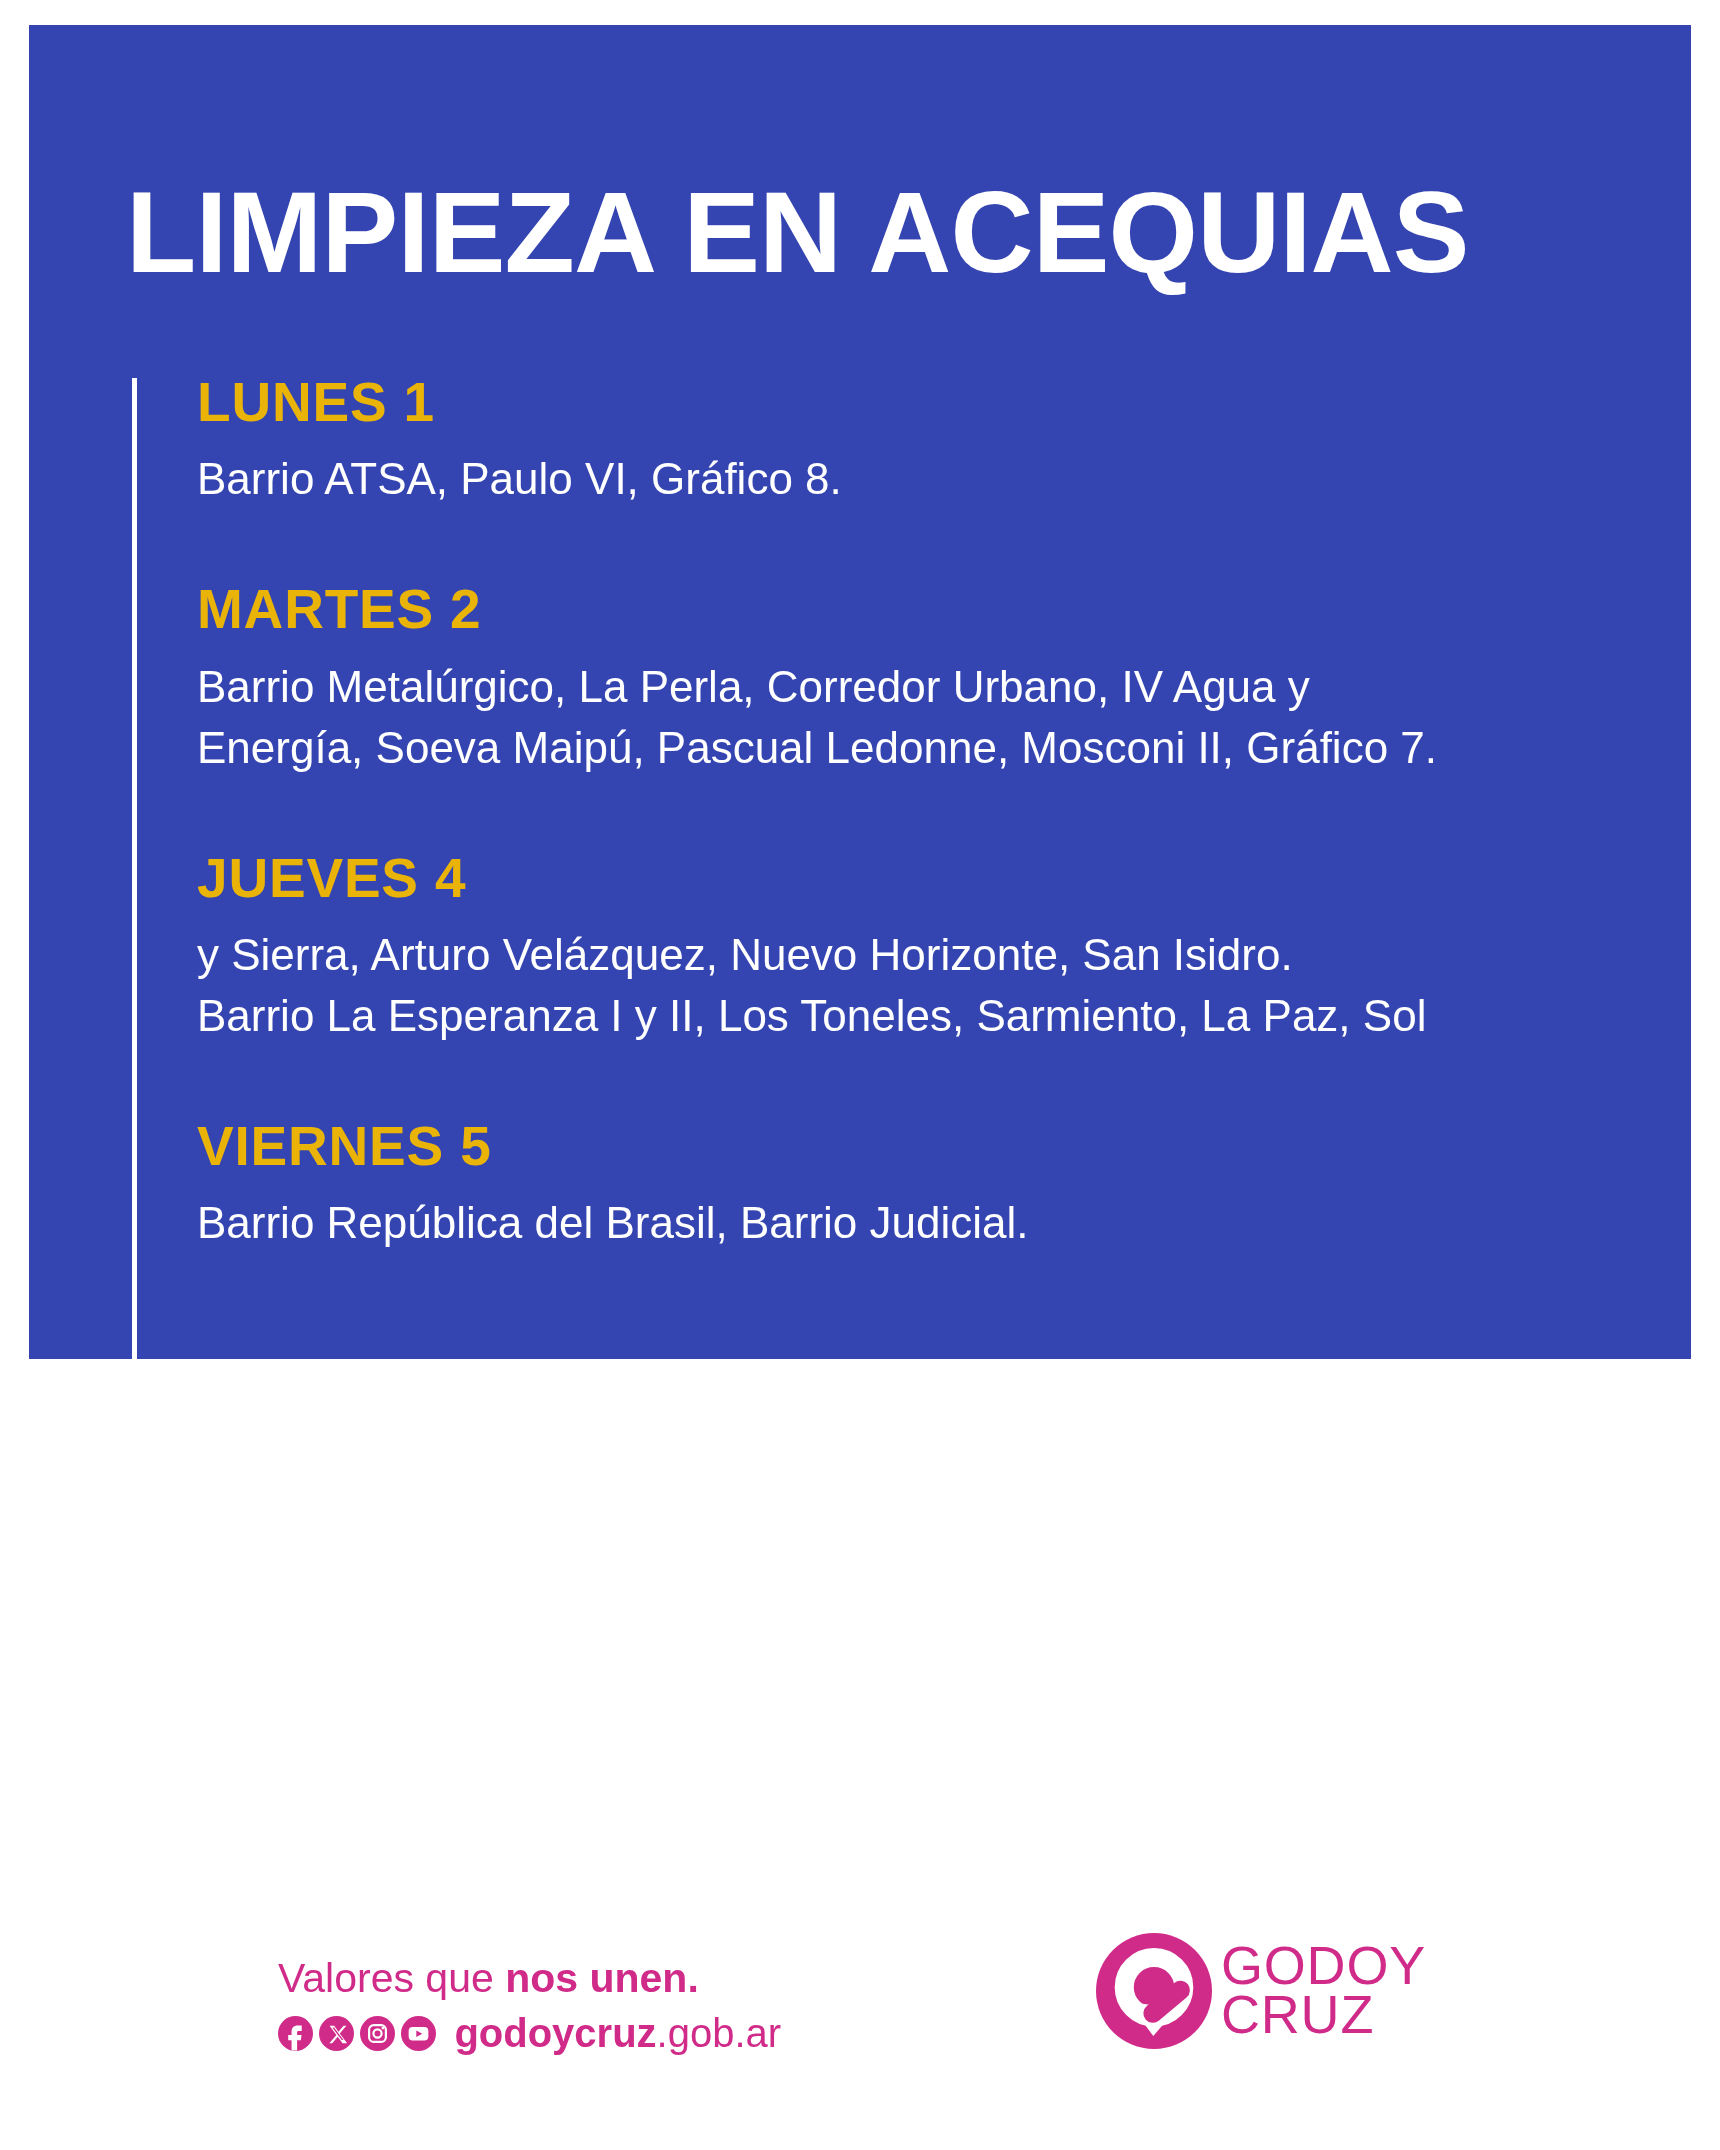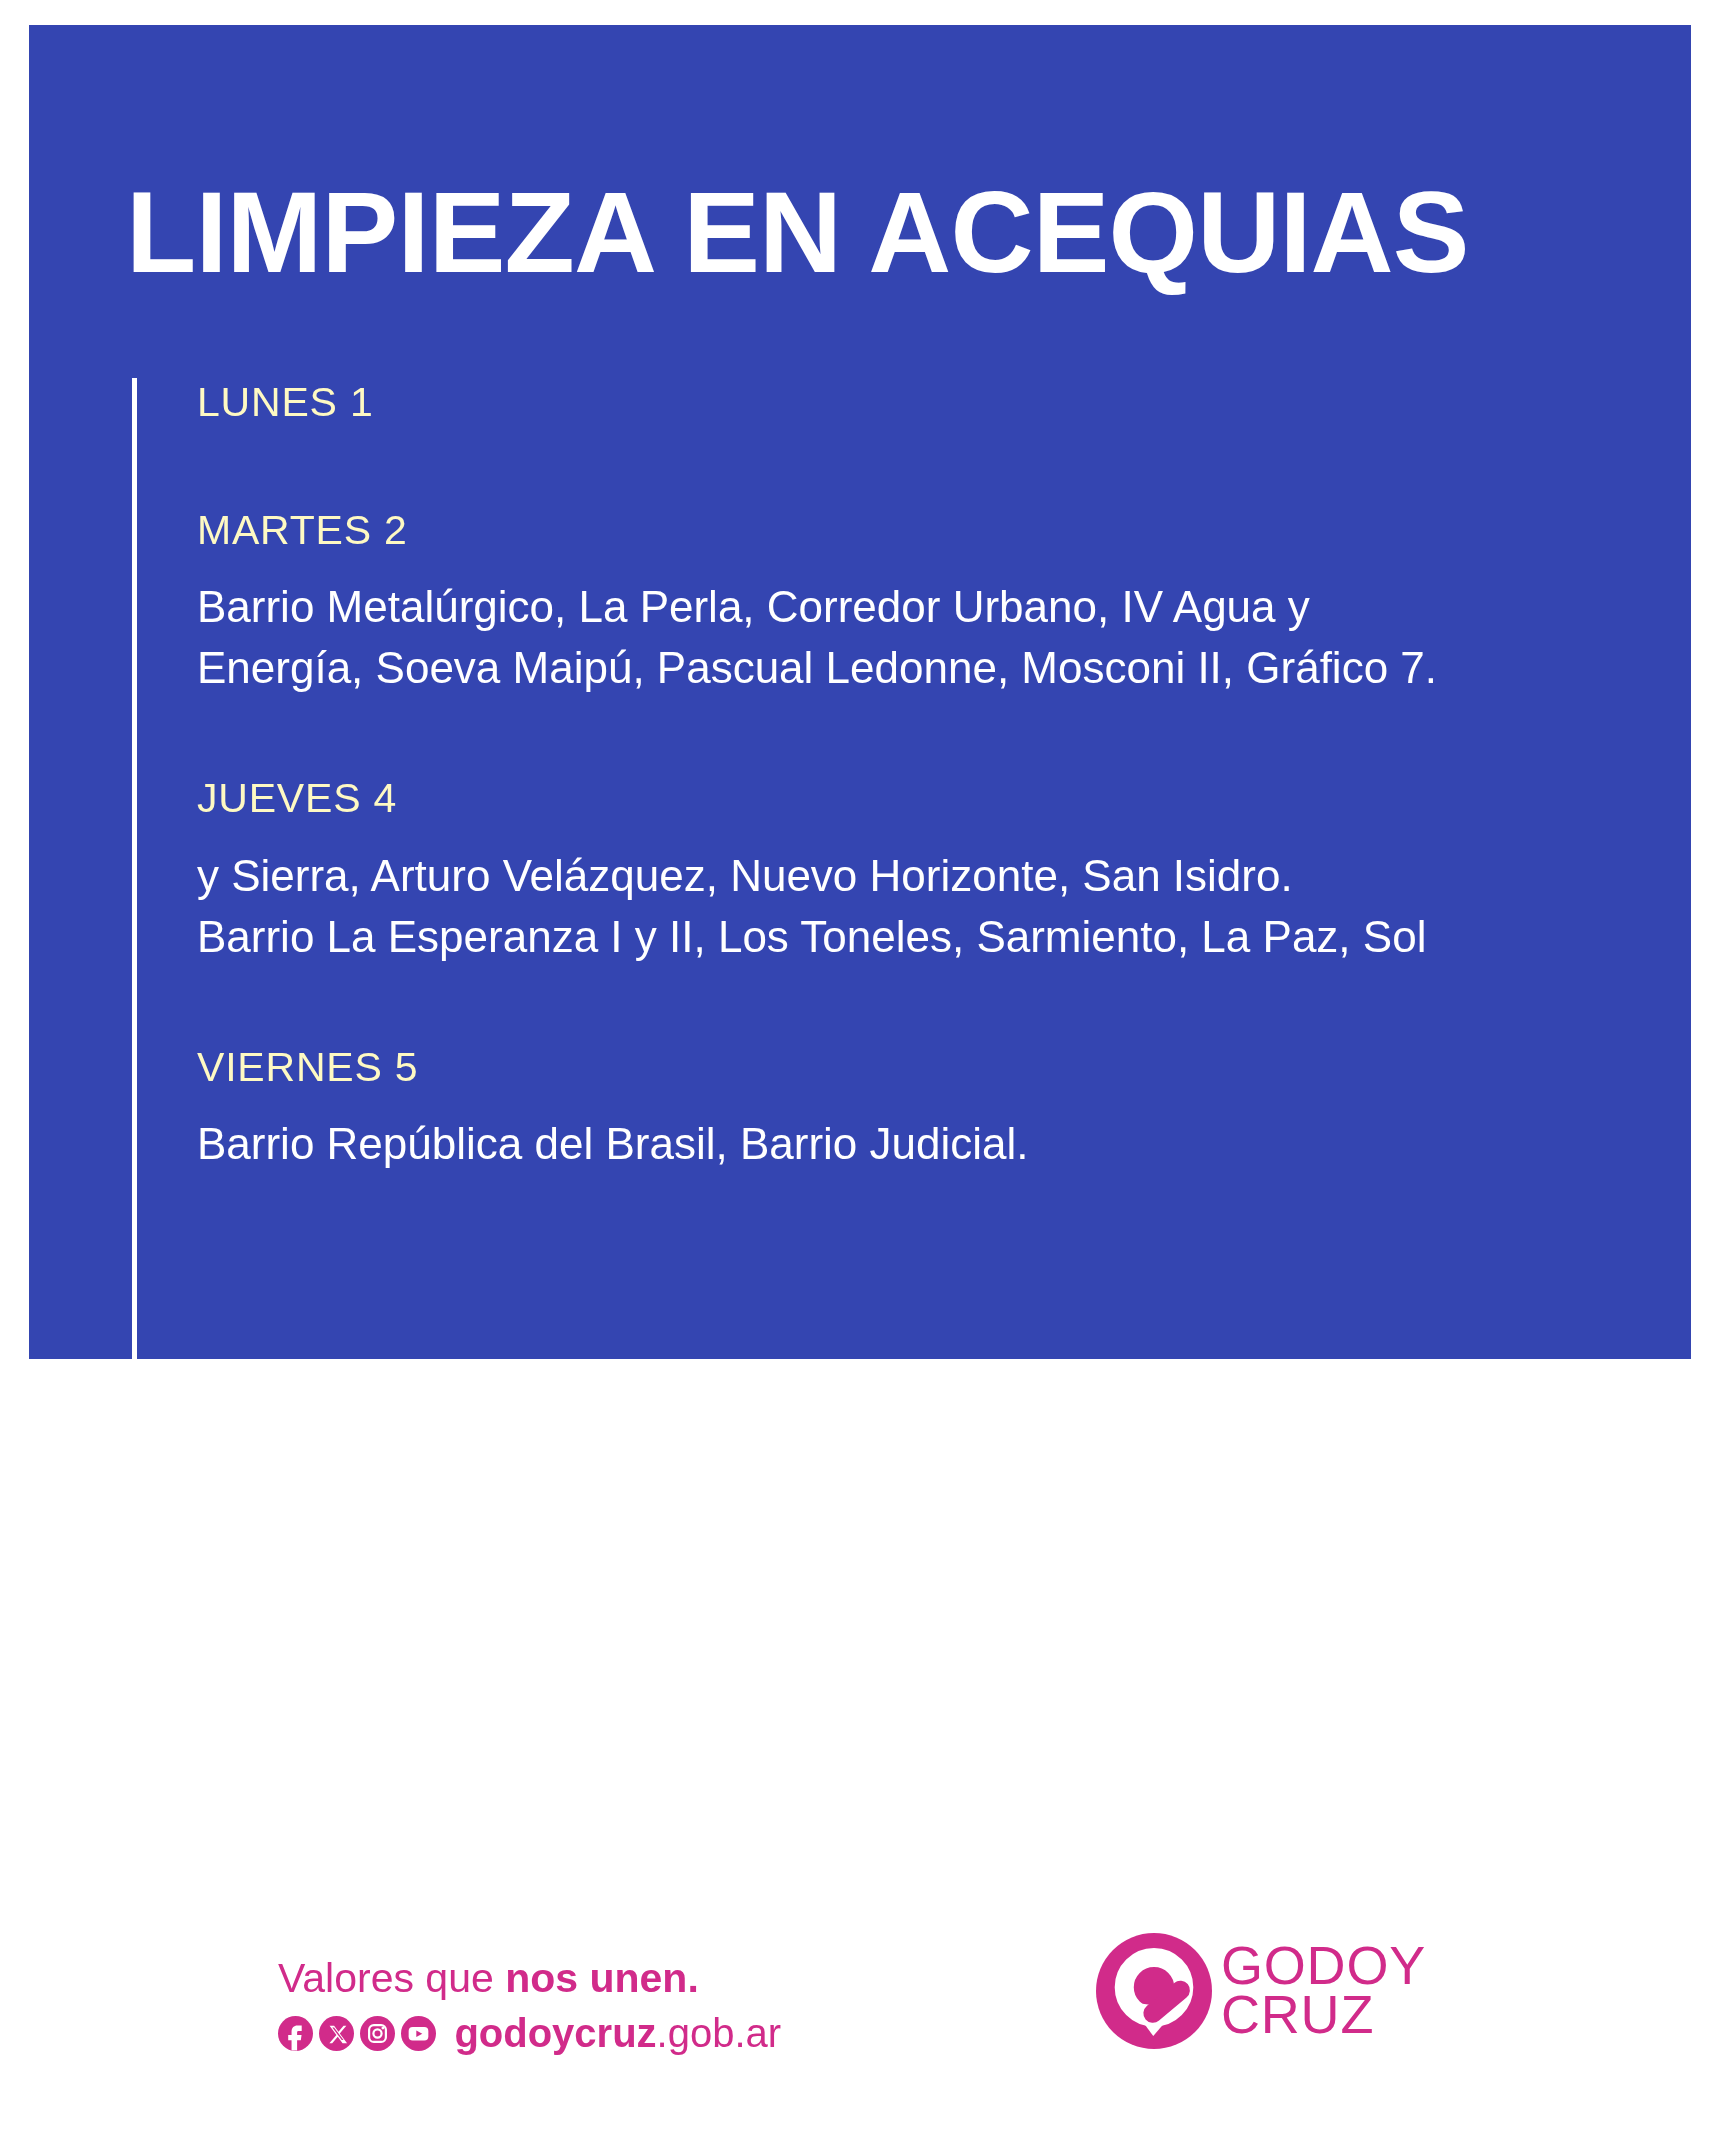--- a/index.html
+++ b/index.html
@@ -28,23 +28,23 @@
     position:absolute;left:103px;top:353px;
     width:5.4px;height:1116px;background:#ffffff;
   }
   .schedule{
     position:absolute;left:168px;top:350px;width:1437px;
     color:#ffffff;
   }
   .day{margin:0 0 73px 0;}
   .day h2{
     margin:0 0 18.3px 0;
-    font-size:41px;line-height:55px;
-    font-weight:normal;letter-spacing:0.8px;
-    color:#fef9c3;white-space:nowrap;
+    font-size:55px;line-height:55px;
+    font-weight:bold;letter-spacing:0.8px;
+    color:#eab308;white-space:nowrap;
   }
   .bodyline{
     margin:0;
     font-size:44px;line-height:61px;
     font-weight:normal;color:#ffffff;white-space:nowrap;
   }
 
   
   .footer{position:absolute;left:0;top:1853px;width:1720px;height:332px;background:#ffffff;}
   .tagline{
@@ -78,20 +78,21 @@
 
   <div class="card">
     <h1 class="title">LIMPIEZA EN ACEQUIAS</h1>
 
     <div class="accent-line"></div>
 
     <div class="schedule">
 
       <section class="day">
         <h2>LUNES 1</h2>
+        <p class="bodyline">Barrio ATSA, Paulo VI, Gráfico 8.</p>
       </section>
 
       <section class="day">
         <h2>MARTES 2</h2>
         <p class="bodyline">Barrio Metalúrgico, La Perla, Corredor Urbano, IV Agua y</p>
         <p class="bodyline">Energía, Soeva Maipú, Pascual Ledonne, Mosconi II, Gráfico 7.</p>
       </section>
 
 
       <section class="day">

